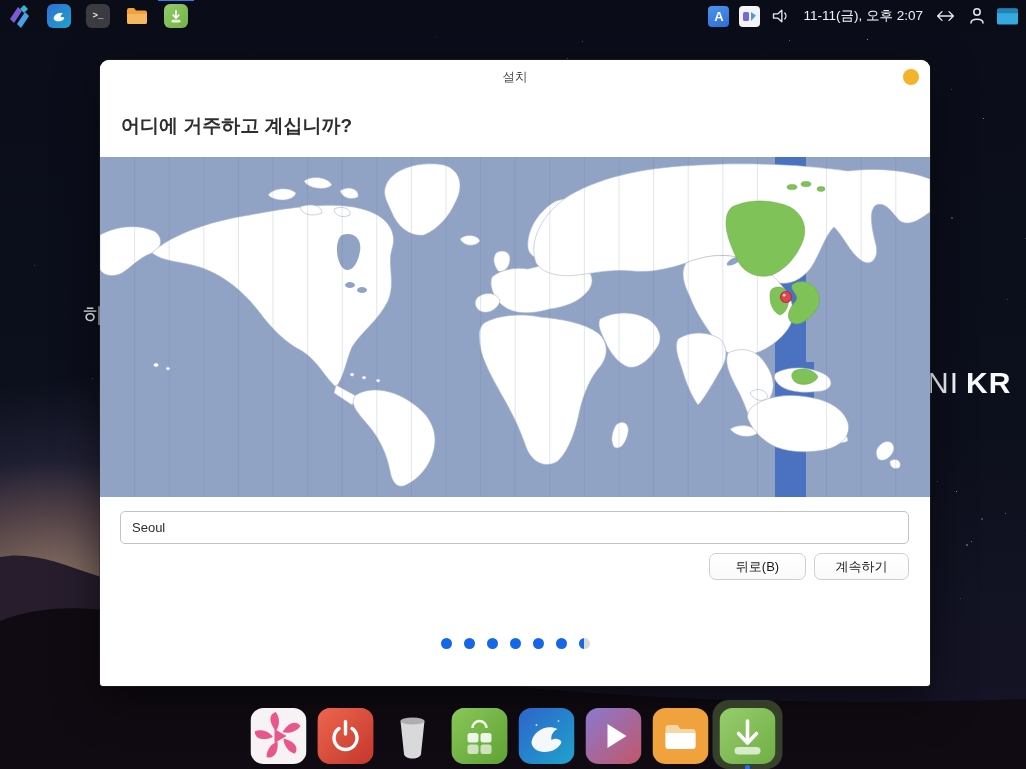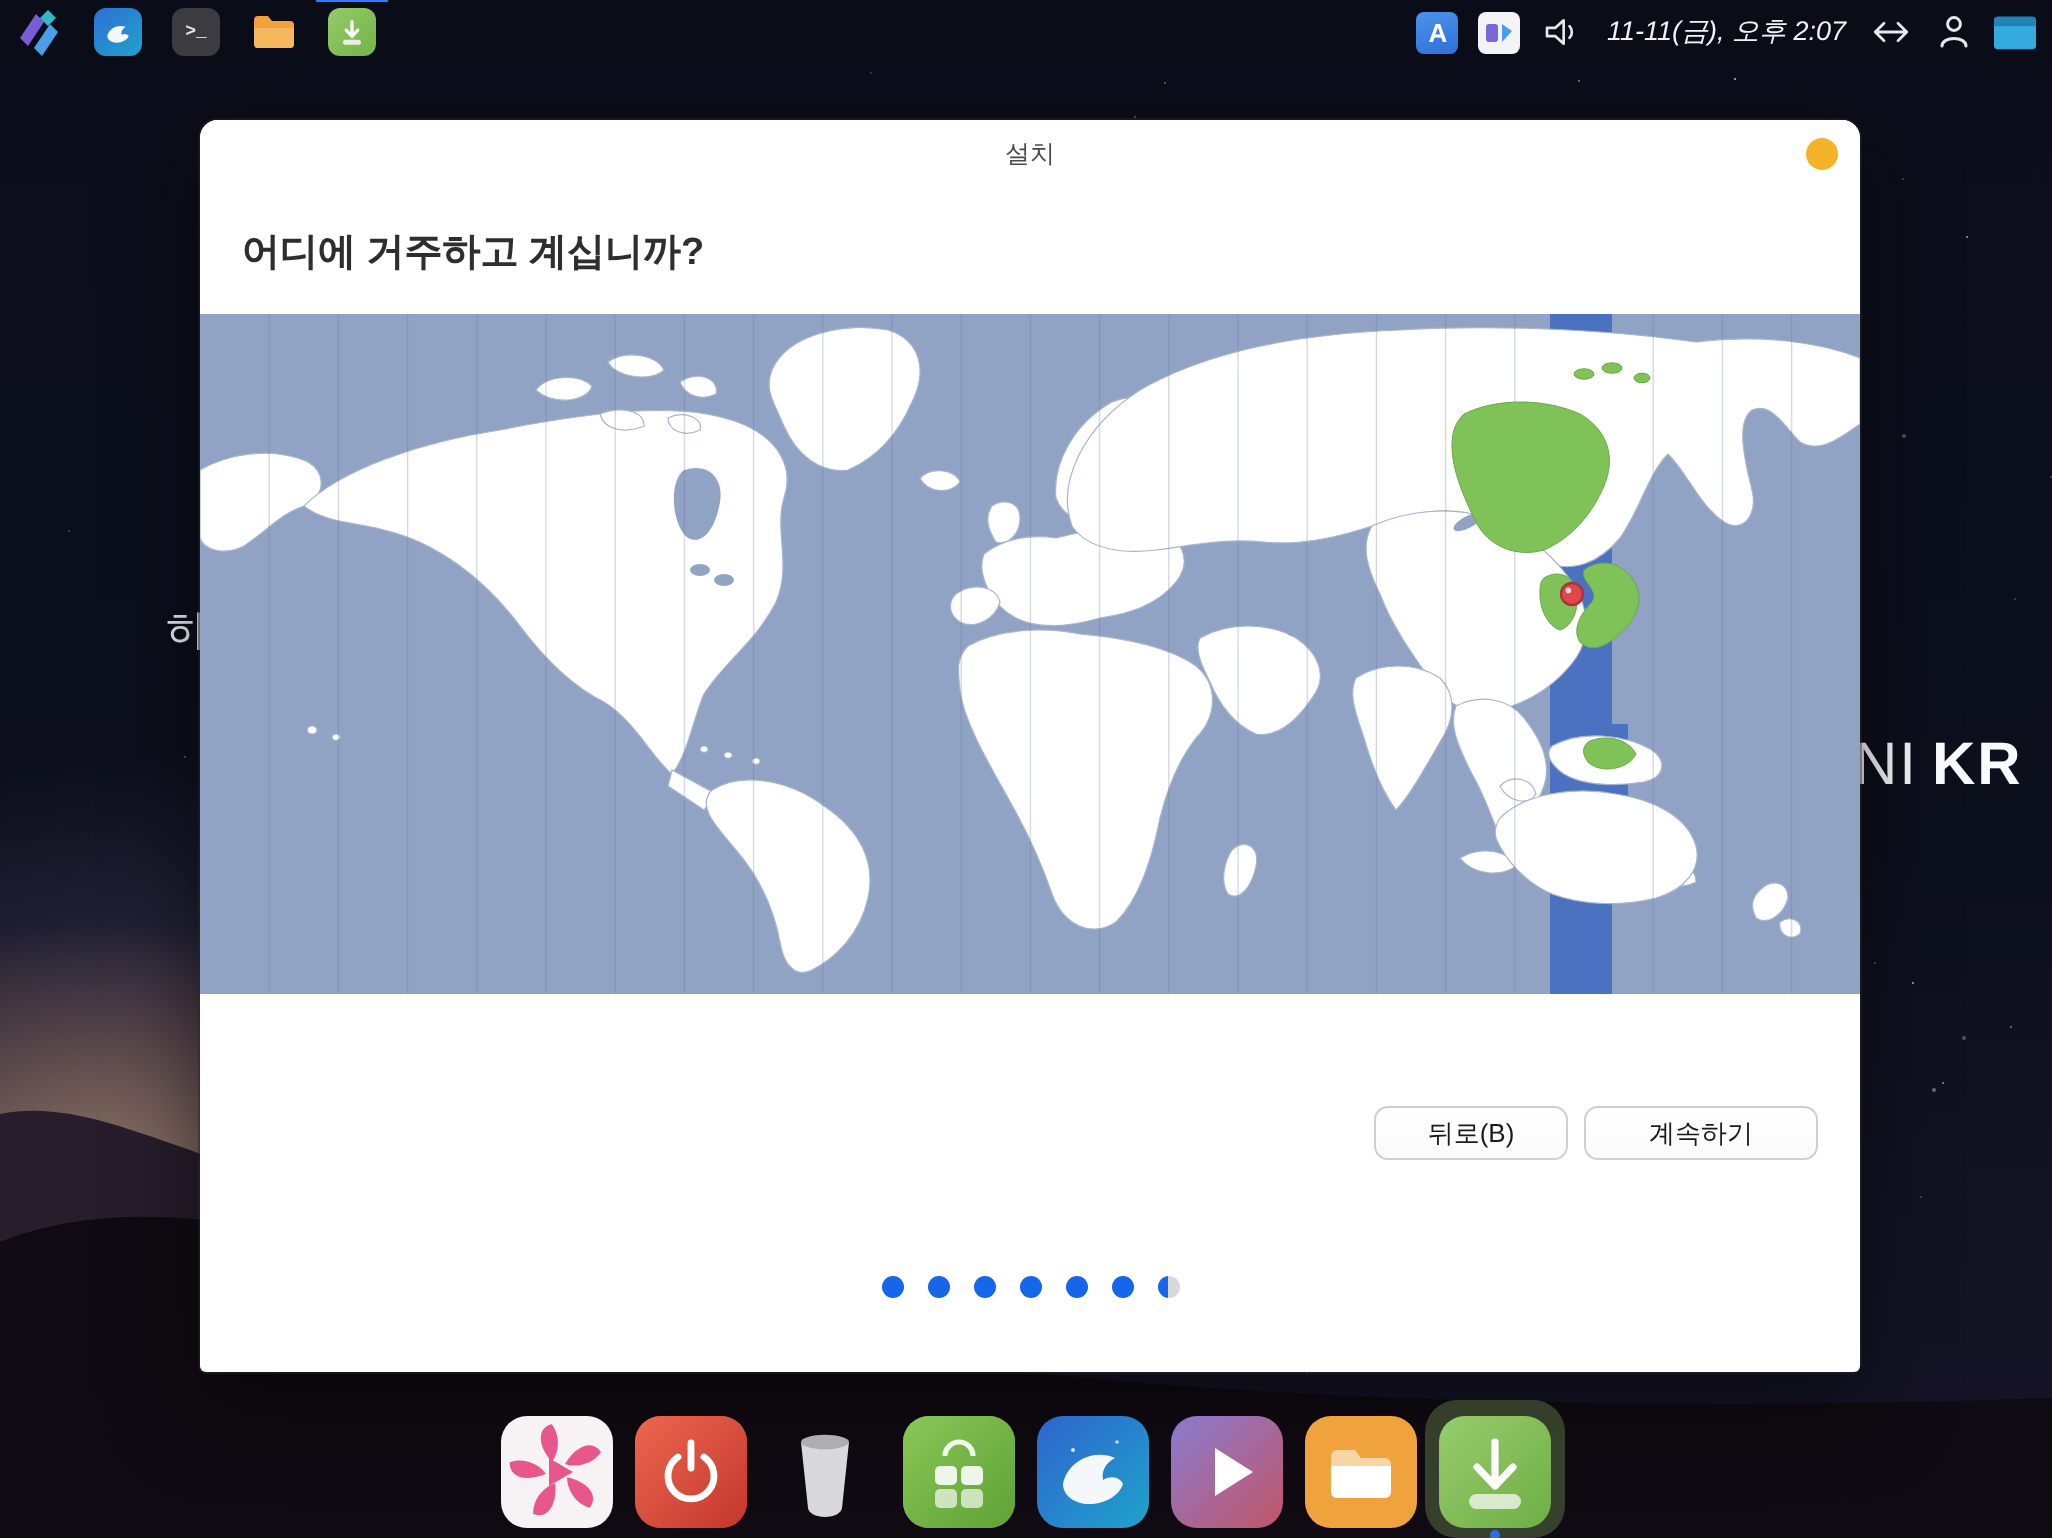--- a/index.html
+++ b/index.html
@@ -32,41 +32,41 @@
   .launcher { width:30px; height:30px; display:flex; align-items:center; justify-content:center; position:relative; cursor:pointer; }
   .launcher .sq { width:24px; height:24px; border-radius:6px; display:flex; align-items:center; justify-content:center; }
   .active-line { position:absolute; top:-3px; left:-3px; width:36px; height:3px; background:#2e7df7; }
   .term-sq { background:#3b3b40; color:#e8e8e8; font-family:"Liberation Mono", monospace; font-size:9px; font-weight:bold; }
   .inst-sq { background:linear-gradient(135deg,#93cb68,#74b34a); }
   .whale-sq { background:linear-gradient(140deg,#2f6fd4,#1fa3cc); }
   .panel-right { margin-left:auto; display:flex; align-items:center; gap:10px; padding-right:8px; }
   .tray-ic { width:21px; height:21px; border-radius:4px; display:flex; align-items:center; justify-content:center; cursor:pointer; }
   .ime { background:linear-gradient(160deg,#4b93ec,#2f6fd8); color:#fff; font-size:13px; font-weight:bold; }
   .imepanel { background:#f4f4f6; }
-  .clock { color:#f2f2f4; font-size:13.5px; white-space:nowrap; cursor:pointer; padding:0 2px;font-style:italic; }
+  .clock { color:#f2f2f4; font-size:13.5px; white-space:nowrap; cursor:pointer; padding:0 2px; }
 
   
   .window { position:absolute; left:100px; top:60px; width:830px; height:626px; z-index:5;
     background:#ffffff; border-radius:9px 9px 3px 3px;
     box-shadow:0 0 0 1px rgba(40,40,40,.45), 0 14px 44px rgba(0,0,0,.55); }
   .titlebar { position:absolute; left:0; top:0; width:830px; height:34px; border-radius:9px 9px 0 0;
     display:flex; align-items:center; justify-content:center; background:#fff; }
   .title { font-size:12.5px; color:#4a4a4a; }
   .min-btn { position:absolute; right:11px; top:9px; width:16px; height:16px; border-radius:50%;
     background:#f3b32a; border:none; cursor:pointer; }
   .heading-row { position:absolute; left:0; top:34px; width:830px; height:63px; display:flex; align-items:center; padding-left:21px; }
   .heading { font-size:19px; color:#2e2e2e; font-weight:700; }
   .map-wrap { position:absolute; left:0; top:97px; width:830px; height:340px; cursor:pointer; }
   .city-input { position:absolute; left:20px; top:451px; width:789px; height:33px;
     border:1px solid #c3c3c3; border-radius:5px; padding:0 11px; font-size:13px; color:#2b2b2b;
     font-family:"Liberation Sans", sans-serif; background:#fff; outline:none; }
   .btn-row { position:absolute; right:21px; top:493px; display:flex; gap:8px; }
   .wbtn { height:27px; border:1px solid #cfcfcf; border-radius:7px; background:linear-gradient(180deg,#ffffff,#fafafa);
     font-size:13px; color:#1a1a1a; font-family:"Liberation Sans", sans-serif; cursor:pointer; }
-  .wbtn.back { width:97px; } .wbtn.cont { width:117px; }
+  .wbtn.back { width:97px; } .wbtn.cont { width:95px; }
   .dots { position:absolute; left:0; top:578px; width:830px; height:12px;
     display:flex; justify-content:center; gap:12px; }
   .dots .dot { width:11px; height:11px; border-radius:50%; }
 
   
   .dock { position:absolute; left:50%; transform:translateX(-50%); bottom:5px; height:56px; z-index:8;
     display:flex; gap:11px; }
   .slot { position:relative; width:56px; height:56px; }
   .slot svg { position:relative; display:block; cursor:pointer; }
   .slot .hl { position:absolute; left:-7px; top:-8px; width:70px; height:69px; border-radius:16px;
@@ -338,20 +338,21 @@
         <path d="M694 214 C702 210 714 212 718 220 C714 228 700 230 694 224 C691 220 691 217 694 214 Z"></path>
       </g>
 
       <g>
         <circle cx="686" cy="140" r="5.5" fill="#e0474b" stroke="#a93438" stroke-width="1.2"></circle>
         <circle cx="684.2" cy="138.2" r="1.4" fill="rgba(255,255,255,0.75)"></circle>
       </g>
     </svg>
   </div>
 
+  <input class="city-input" value="Seoul" style="">
 
   <div class="btn-row">
     <button class="wbtn back">뒤로(B)</button>
     <button class="wbtn cont">계속하기</button>
   </div>
 
   <div class="dots">
       <span class="dot" style="background: rgb(21, 102, 232);"></span>
       <span class="dot" style="background: rgb(21, 102, 232);"></span>
       <span class="dot" style="background: rgb(21, 102, 232);"></span>

